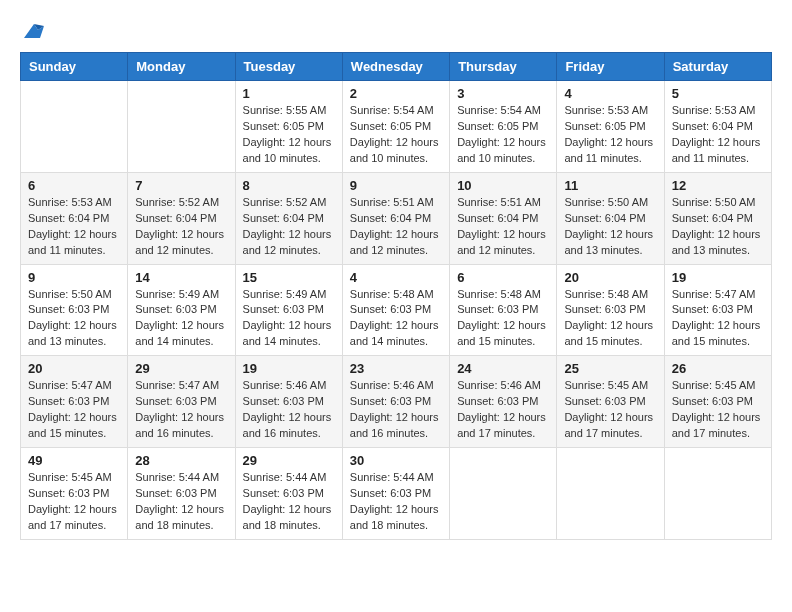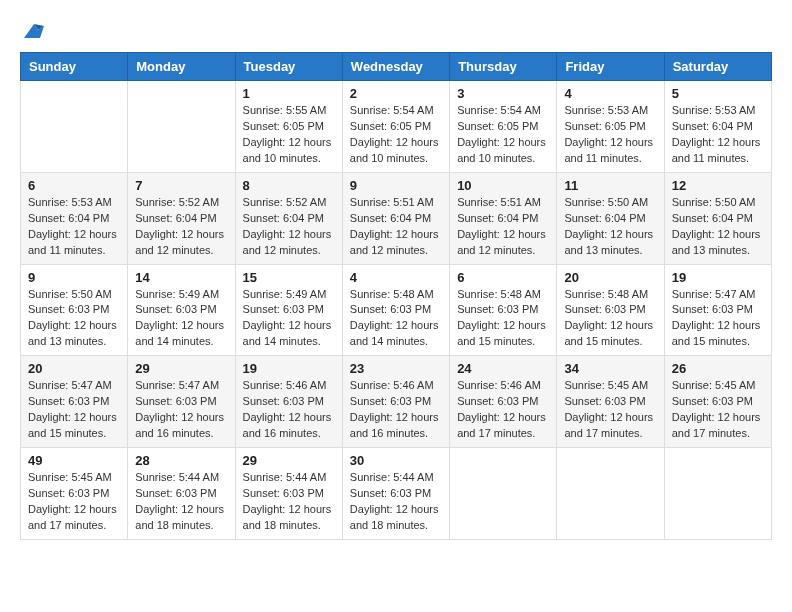--- a/index.html
+++ b/index.html
@@ -297,21 +297,21 @@
 and 16 minutes.</div>
         </td>
         <td>
           <span class="day-number">24</span>
           <div class="day-info" style="white-space: pre-line;">Sunrise: 5:46 AM
 Sunset: 6:03 PM
 Daylight: 12 hours
 and 17 minutes.</div>
         </td>
         <td>
-          <span class="day-number">34</span>
+          <span class="day-number">25</span>
           <div class="day-info" style="white-space: pre-line;">Sunrise: 5:45 AM
 Sunset: 6:03 PM
 Daylight: 12 hours
 and 17 minutes.</div>
         </td>
         <td>
           <span class="day-number">26</span>
           <div class="day-info" style="white-space: pre-line;">Sunrise: 5:45 AM
 Sunset: 6:03 PM
 Daylight: 12 hours

